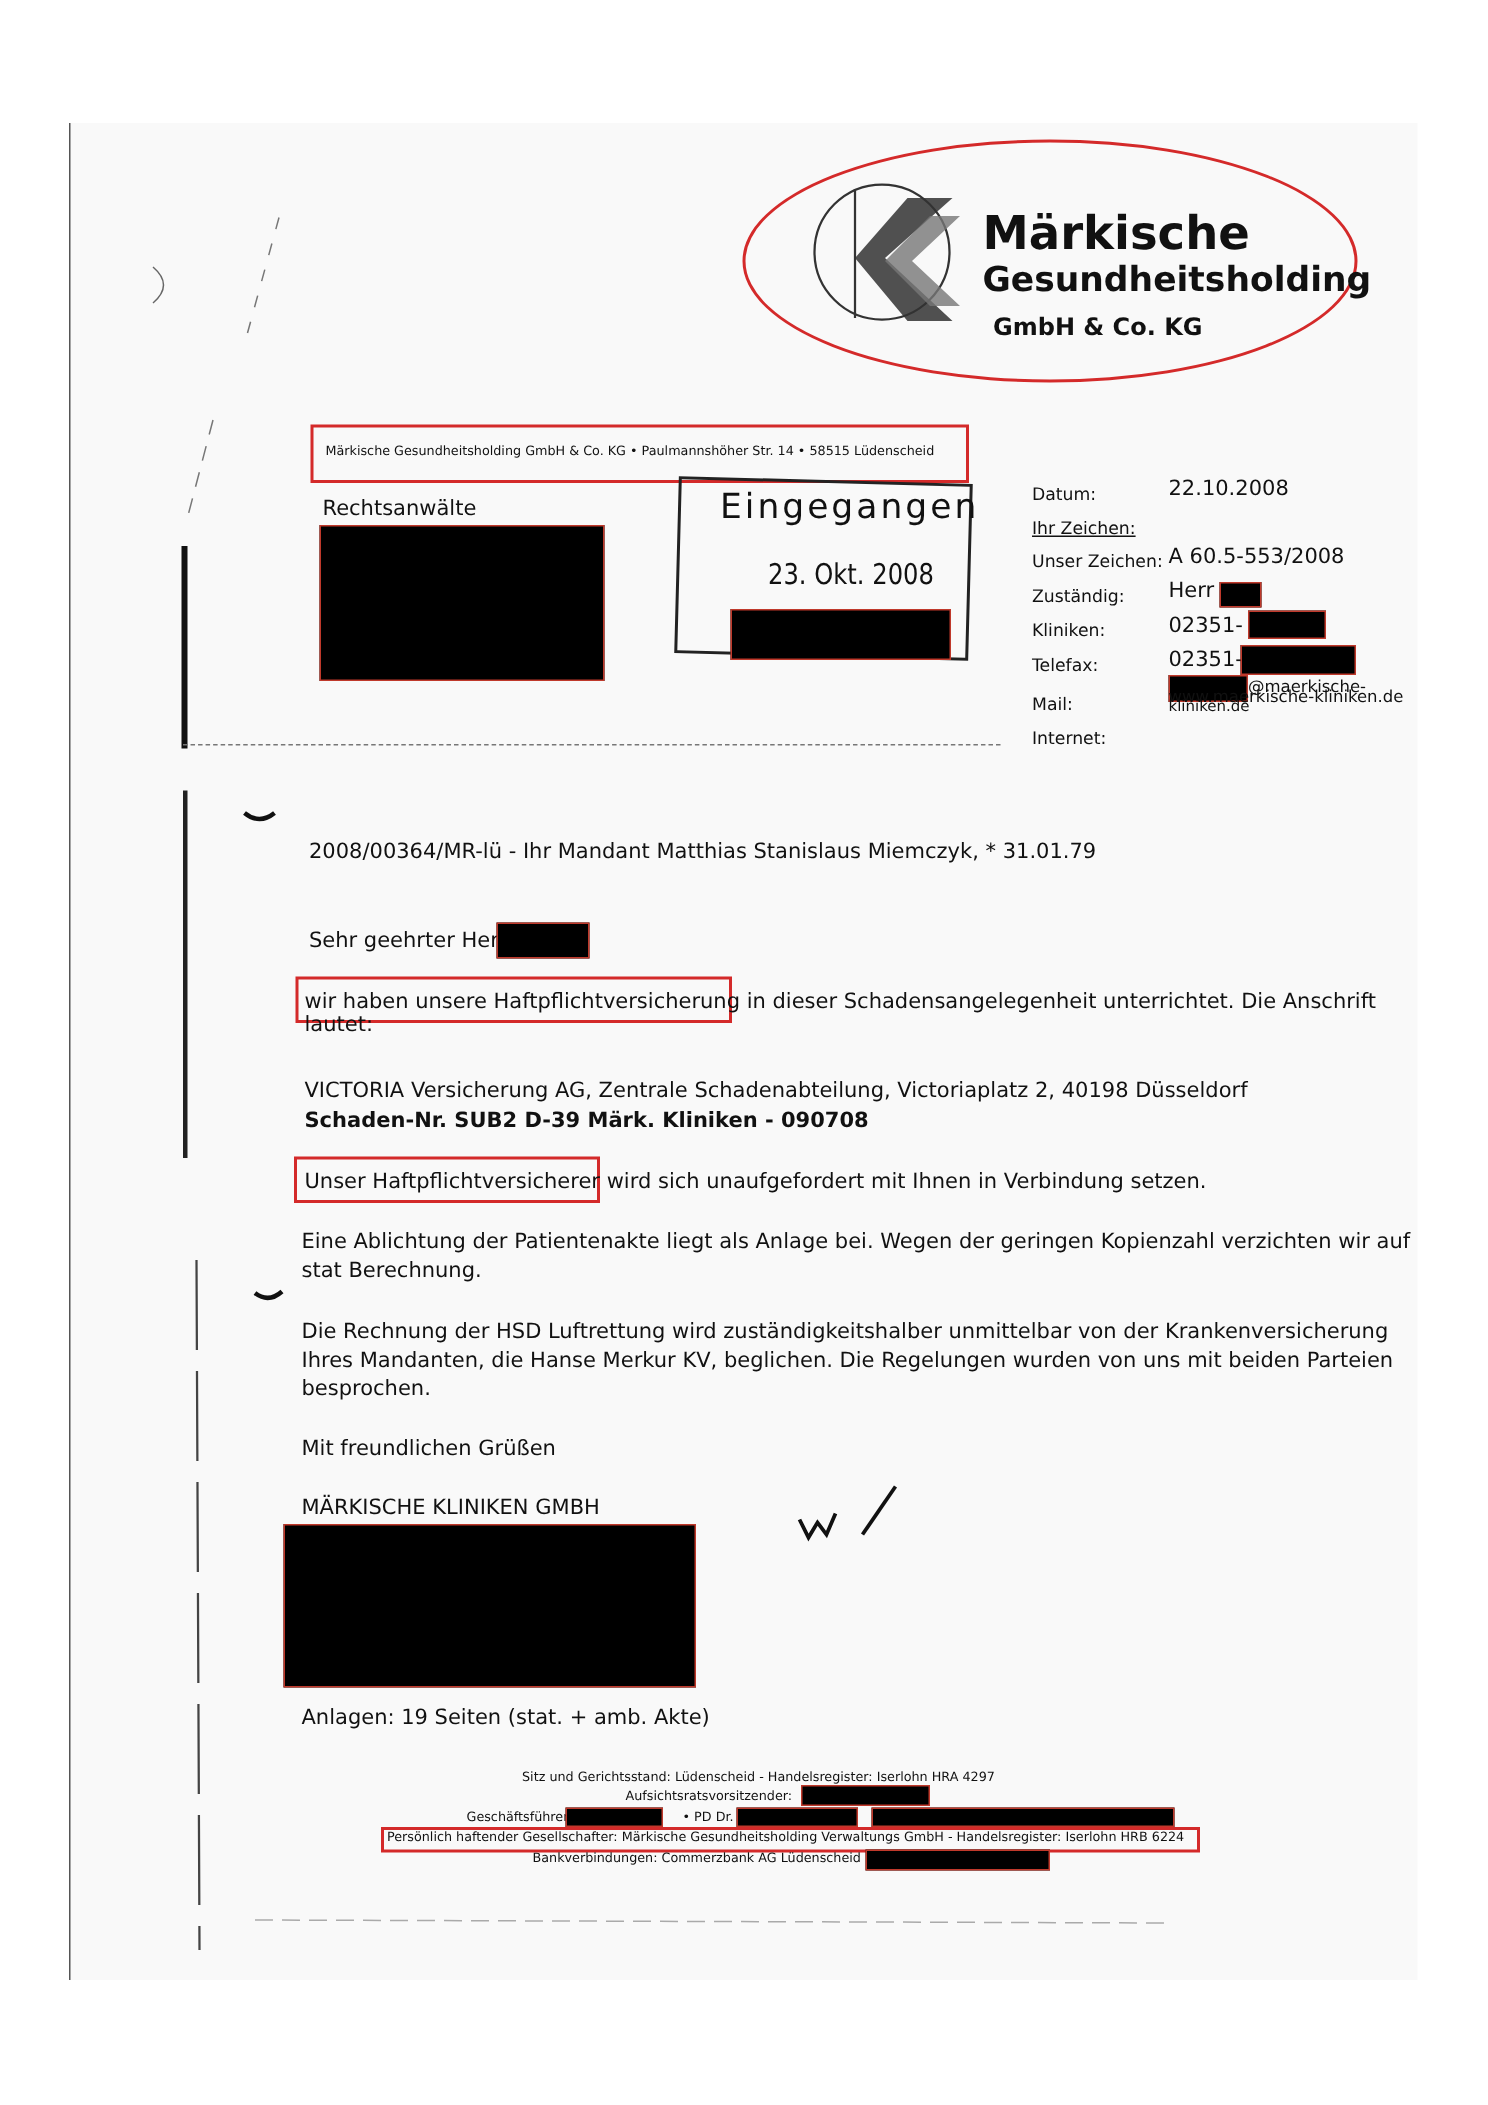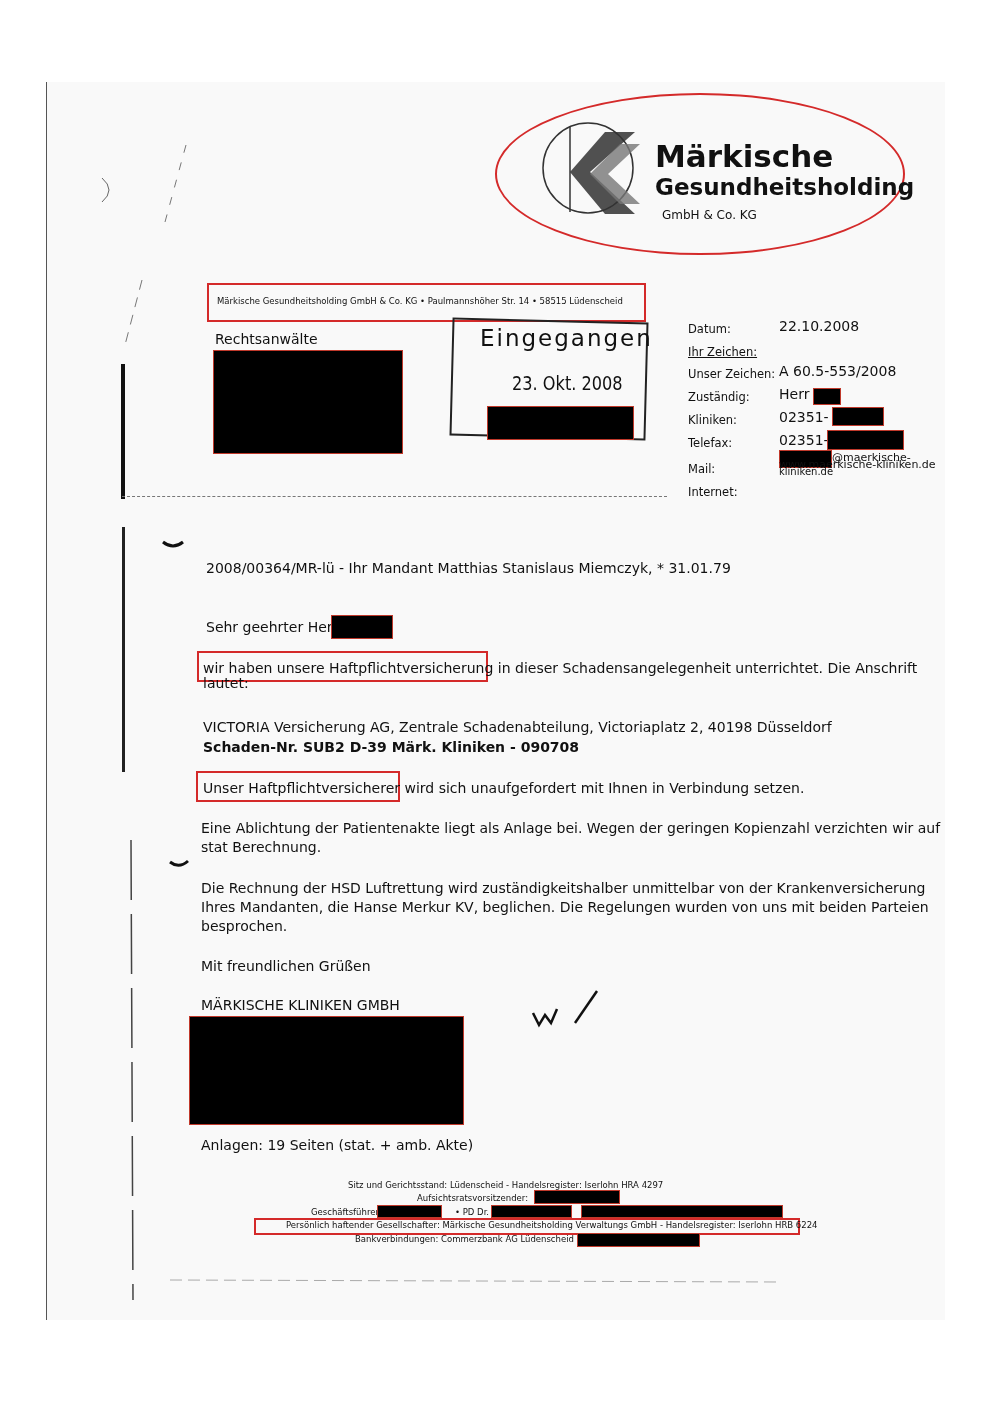--- a/index.html
+++ b/index.html
@@ -9,21 +9,21 @@
           background: #f9f9f9; border-left: 1px solid #555; }
   .abs { position: absolute; white-space: nowrap; }
   .redbox { position: absolute; border: 2px solid #d42a2a; box-sizing: border-box; }
   .redact { position: absolute; background: #000; border: 1px solid #c0392b; box-sizing: border-box; }
 
   
   .logo-ellipse { position: absolute; left: 495px; top: 93px; width: 410px; height: 162px;
                   border: 2px solid #d42a2a; border-radius: 50%; box-sizing: border-box; }
   .logo-text1 { left: 655px; top: 138px; font-size: 31px; font-weight: bold; }
   .logo-text2 { left: 655px; top: 174px; font-size: 23px; font-weight: bold; }
-  .logo-text3 { left: 662px; top: 208px; font-size: 12px; font-weight: normal; }
+  .logo-text3 { left: 662px; top: 208px; font-size: 16px; font-weight: bold; }
 
   .sender-line { left: 217px; top: 296px; font-size: 8.5px; }
   .recipient-label { left: 215px; top: 331px; font-size: 14px; }
 
   .stamp { position: absolute; left: 451px; top: 320px; width: 196px; height: 118px;
            border: 2px solid #222; transform: rotate(1.5deg); box-sizing: border-box; }
   .stamp-title { left: 480px; top: 325px; font-size: 23px; letter-spacing: 2px;
                  font-family: "DejaVu Sans", sans-serif; }
   .stamp-date { left: 512px; top: 372px; font-size: 19px; transform: scaleX(0.85);
                 transform-origin: left; }
@@ -132,15 +132,15 @@
 
 <div class="abs footer-text" style="left:348px;top:1180px;">Sitz und Gerichtsstand: Lüdenscheid  -  Handelsregister: Iserlohn HRA  4297</div>
 <div class="abs footer-text" style="left:417px;top:1193px;">Aufsichtsratsvorsitzender:</div>
 <div class="redact" style="left:534px;top:1190px;width:86px;height:14px;"></div>
 <div class="abs footer-text" style="left:311px;top:1207px;">Geschäftsführer:</div>
 <div class="redact" style="left:377px;top:1205px;width:65px;height:13px;"></div>
 <div class="abs footer-text" style="left:455px;top:1207px;">•  PD Dr.</div>
 <div class="redact" style="left:491px;top:1205px;width:81px;height:13px;"></div>
 <div class="redact" style="left:581px;top:1205px;width:202px;height:13px;"></div>
 <div class="redbox" style="left:254px;top:1218px;width:546px;height:17px;"></div>
-<div class="abs footer-text" style="left:258px;top:1220px;margin-left:28px;">Persönlich haftender Gesellschafter: Märkische Gesundheitsholding Verwaltungs GmbH  - Handelsregister: Iserlohn HRB 6224</div>
+<div class="abs footer-text" style="left:258px;top:1220px;">Persönlich haftender Gesellschafter: Märkische Gesundheitsholding Verwaltungs GmbH  - Handelsregister: Iserlohn HRB 6224</div>
 <div class="abs footer-text" style="left:355px;top:1234px;">Bankverbindungen: Commerzbank AG Lüdenscheid</div>
 <div class="redact" style="left:577px;top:1233px;width:123px;height:14px;"></div>
 
 </body></html>

